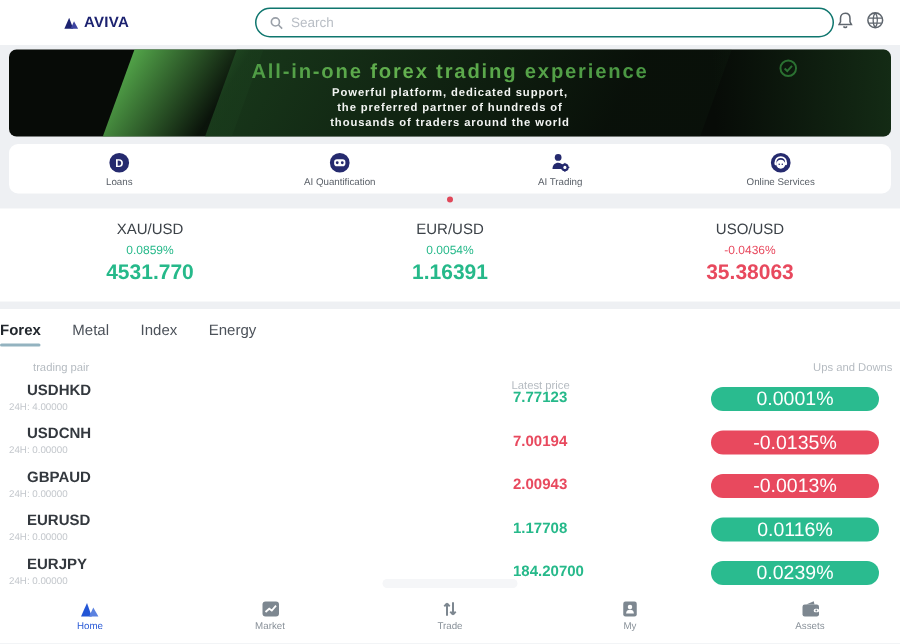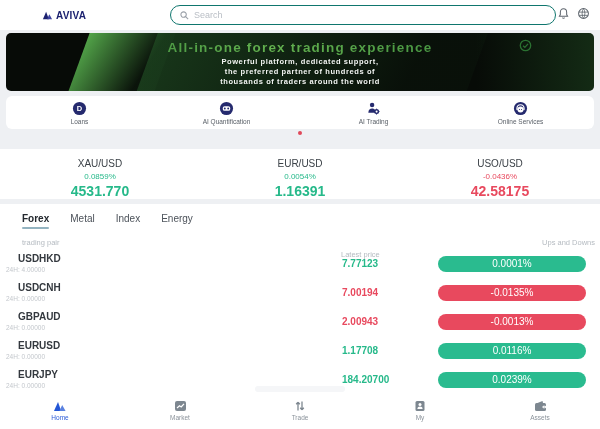--- a/index.html
+++ b/index.html
@@ -30,44 +30,44 @@
   .banner-sub{position:relative;z-index:2;margin-top:2px;font-size:7.5px;font-weight:bold;color:#f2f4f2;
     letter-spacing:.6px;line-height:1.3;}
   .banner-check{position:absolute;right:62px;top:6px;z-index:2;opacity:.9;}
   
   .quickcard{margin:5px 6px 0 6px;height:33px;background:#fff;border-radius:6px;display:flex;align-items:center;}
   .qitem{flex:1;display:flex;flex-direction:column;align-items:center;justify-content:center;gap:2px;cursor:pointer;}
   .qlabel{font-size:6.5px;color:#5a6068;}
   .dotrow{height:8px;display:flex;justify-content:center;align-items:center;}
   .dot{width:4px;height:4px;border-radius:50%;background:#e0485a;}
   
-  .tickers{margin-top:12px;background:#fff;display:flex;padding:9px 0 0 0;}
+  .tickers{margin-top:2px;background:#fff;display:flex;padding:9px 0 12px 0;}
   .tcol{flex:1;text-align:center;cursor:pointer;}
   .tpair{font-size:10px;color:#3c4248;margin-bottom:3px;}
   .tchange{font-size:8px;margin-bottom:2px;}
   .tprice{font-size:14px;font-weight:bold;}
   .up{color:#26b98a;}
   .down{color:#e8495e;}
   
   .market{margin-top:5px;background:#fff;padding-top:9px;height:185px;position:relative;}
-  .tabs{display:flex;gap:21px;padding-left:22px;}
+  .tabs{display:flex;gap:21px;}
   .tab{font-size:10px;color:#4c525a;cursor:pointer;padding-bottom:2px;}
   .tab.active{color:#23282e;font-weight:bold;}
   .tab.active::after{content:"";display:block;height:2px;background:#93b3c0;border-radius:1px;margin-top:3px;}
   .thead{position:relative;height:14px;margin-top:5px;font-size:7.5px;color:#b5bbc1;}
   .th-pair{position:absolute;left:10px;top:2px;padding-left:12px;}
   .th-price{position:absolute;left:341px;top:14px;}
   .th-change{position:absolute;right:5px;top:2px;}
   .rows{position:relative;}
   .mrow{position:relative;height:29px;cursor:pointer;}
   .rpair{position:absolute;left:18px;top:3px;font-size:10px;font-weight:bold;color:#33383e;}
   .rsub{position:absolute;left:6px;top:16px;font-size:6.5px;color:#c3c7cc;}
   .rprice{position:absolute;left:342px;top:8px;font-size:10px;font-weight:bold;}
-  .badge{position:absolute;right:14px;top:6px;width:148px;height:16px;border-radius:8px;
-    text-align:center;line-height:16px;font-size:10px;color:#fff;}
+  .badge{position:absolute;right:14px;top:6px;width:112px;height:16px;border-radius:8px;
+    text-align:center;line-height:16px;font-size:13px;color:#fff;}
   .badge.up{background:#2abb8f;}
   .badge.down{background:#e8495e;}
   .more{text-align:center;font-size:7.5px;color:#b5bbc1;padding-top:3px;cursor:pointer;}
   
   .nav-notch{position:absolute;left:255px;bottom:37px;width:90px;height:6px;border-radius:3px;background:#f5f6f8;}
   .bottomnav{position:absolute;left:0;right:0;bottom:0;height:37px;background:#fff;display:flex;align-items:center;}
   .nitem{flex:1;display:flex;flex-direction:column;align-items:center;justify-content:center;gap:2px;cursor:pointer;}
   .nlabel{font-size:6.5px;color:#8a929a;}
   .nitem.active .nlabel{color:#2b5bd7;}
   svg{display:block;}
@@ -190,21 +190,21 @@
     <div class="tprice up">4531.770</div>
   </div>
   <div class="tcol">
     <div class="tpair">EUR/USD</div>
     <div class="tchange up">0.0054%</div>
     <div class="tprice up">1.16391</div>
   </div>
   <div class="tcol">
     <div class="tpair">USO/USD</div>
     <div class="tchange down">-0.0436%</div>
-    <div class="tprice down">42.58175</div>
+    <div class="tprice down">35.38063</div>
   </div>
 </div>
 
 <div class="market">
   <div class="tabs">
     <div class="tab active">Forex</div>
     <div class="tab">Metal</div>
     <div class="tab">Index</div>
     <div class="tab">Energy</div>
   </div>

